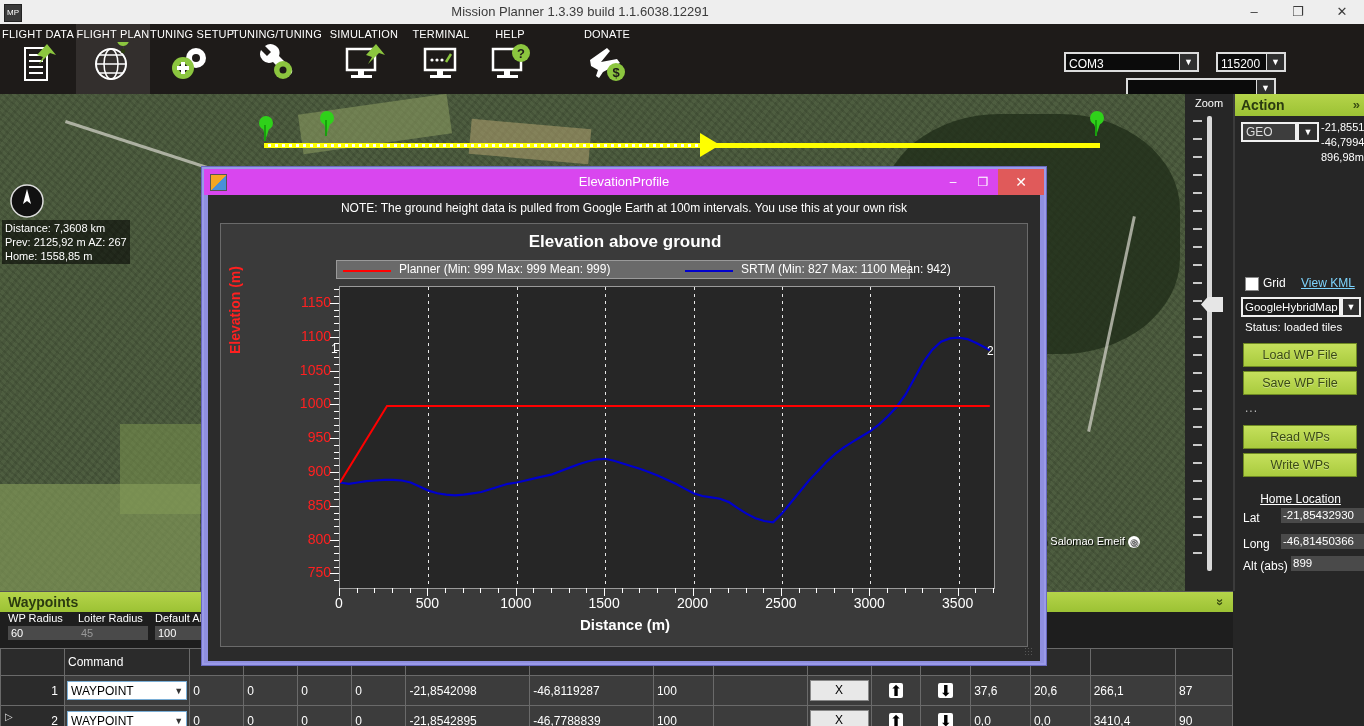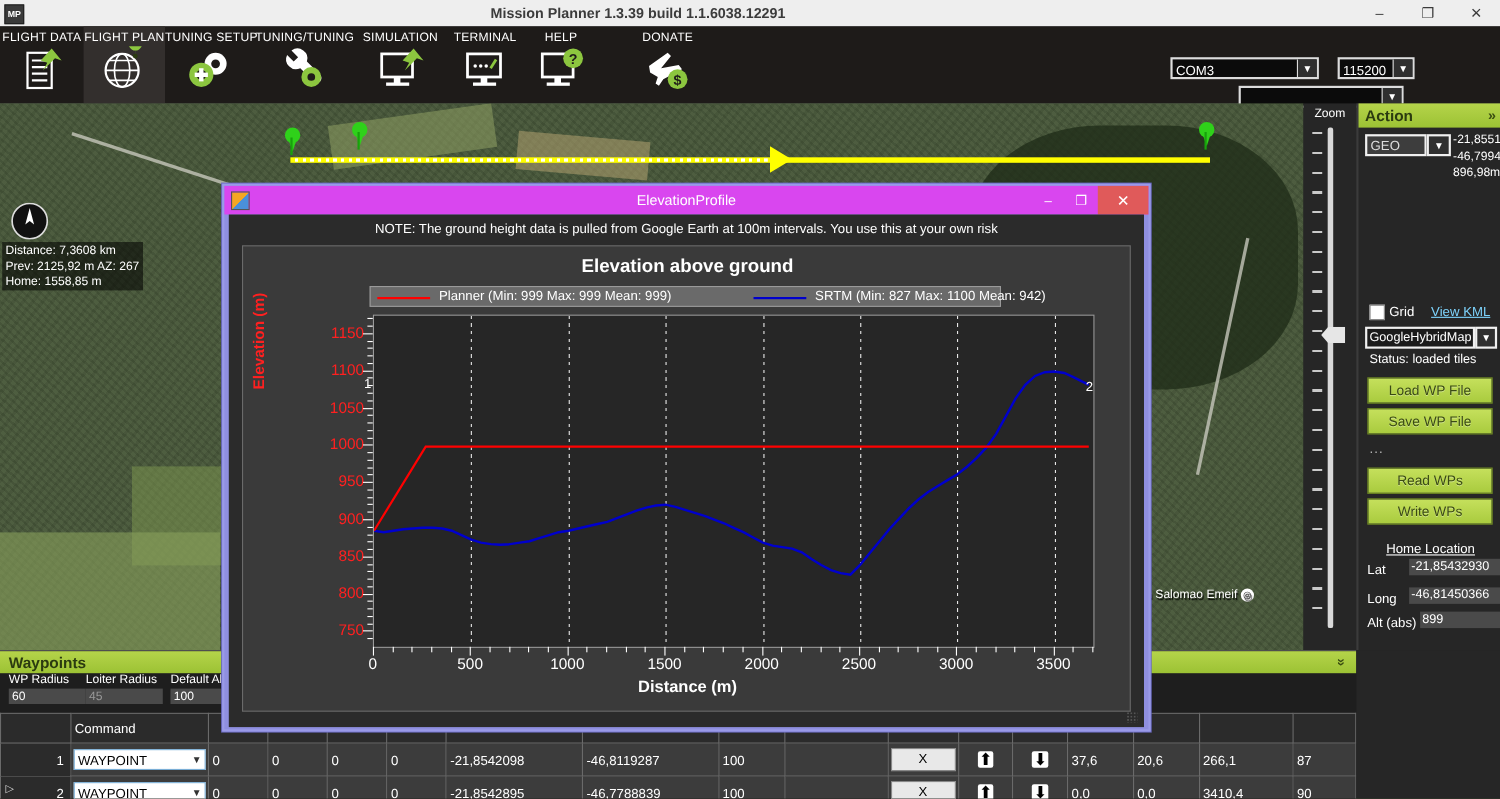--- a/index.html
+++ b/index.html
@@ -7,23 +7,23 @@
     width:1364px;height:726px;overflow:hidden;
     font-family:"Liberation Sans", sans-serif;
     background:#1e1e1e;color:#fff;
     -webkit-font-smoothing:none;
   }
   #app{position:relative;width:1364px;height:726px;overflow:hidden;}
 
   
   .titlebar{position:absolute;left:0;top:0;width:1364px;height:24px;background:#eeeeee;color:#333;}
   .titlebar .tb-icon{position:absolute;left:4px;top:4px;width:16px;height:16px;background:#3a3a3a;
-     color:#fff;font-size:8px;line-height:16px;text-align:center;border:1px solid #222;font-weight:bold;}
+     color:#fff;font-size:8px;line-height:16px;text-align:center;border:1px solid #222;font-weight:normal;}
   .titlebar .tb-title{position:absolute;left:0;top:0;width:1160px;height:24px;line-height:24px;
-     text-align:center;font-size:13px;color:#3b3b3b;font-weight:bold;}
+     text-align:center;font-size:13px;color:#3b3b3b;}
   .tb-btns{position:absolute;right:0;top:0;height:24px;display:flex;}
   .tb-btn{width:44px;height:24px;line-height:24px;text-align:center;font-size:13px;color:#3b3b3b;}
   .tb-btn.close{color:#3b3b3b;}
 
   
   .toolbar{position:absolute;left:0;top:24px;width:1364px;height:70px;background:#1e1b19;
      border-bottom:1px solid #4c4c4c;}
   .tb-item{position:absolute;top:0;height:70px;text-align:center;color:#fff;cursor:default;}
   .tb-item.active{background:#332f2d;}
   .tb-item .lbl{display:block;font-size:11px;padding-top:4px;letter-spacing:.2px;white-space:nowrap;}

